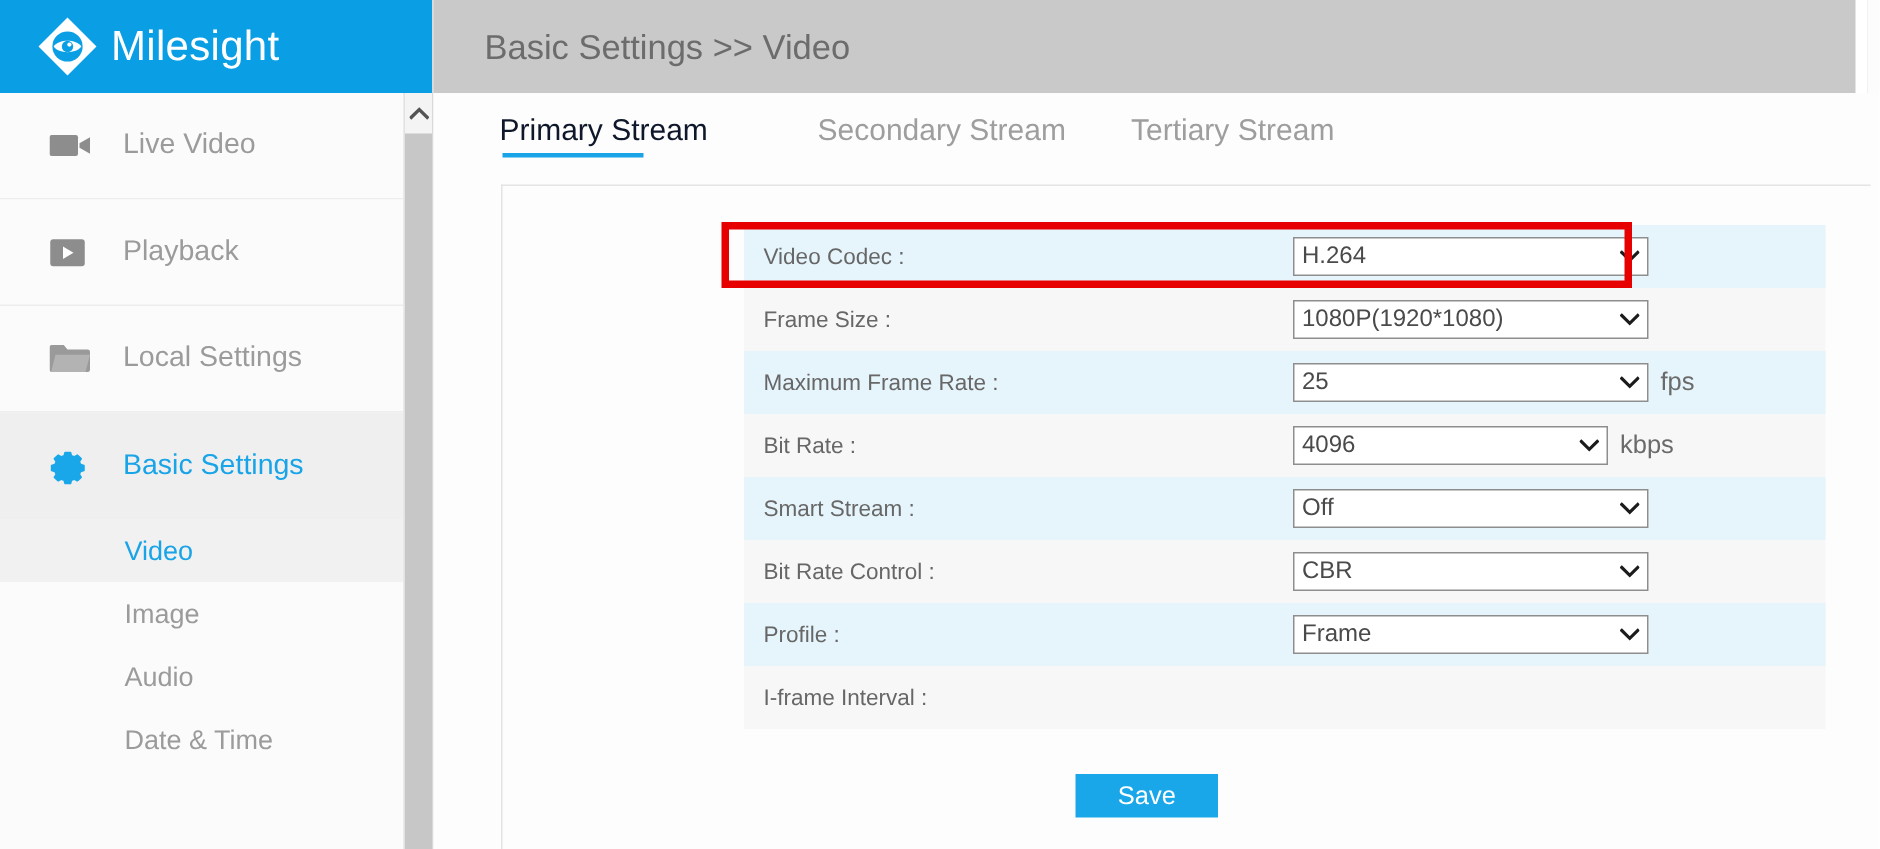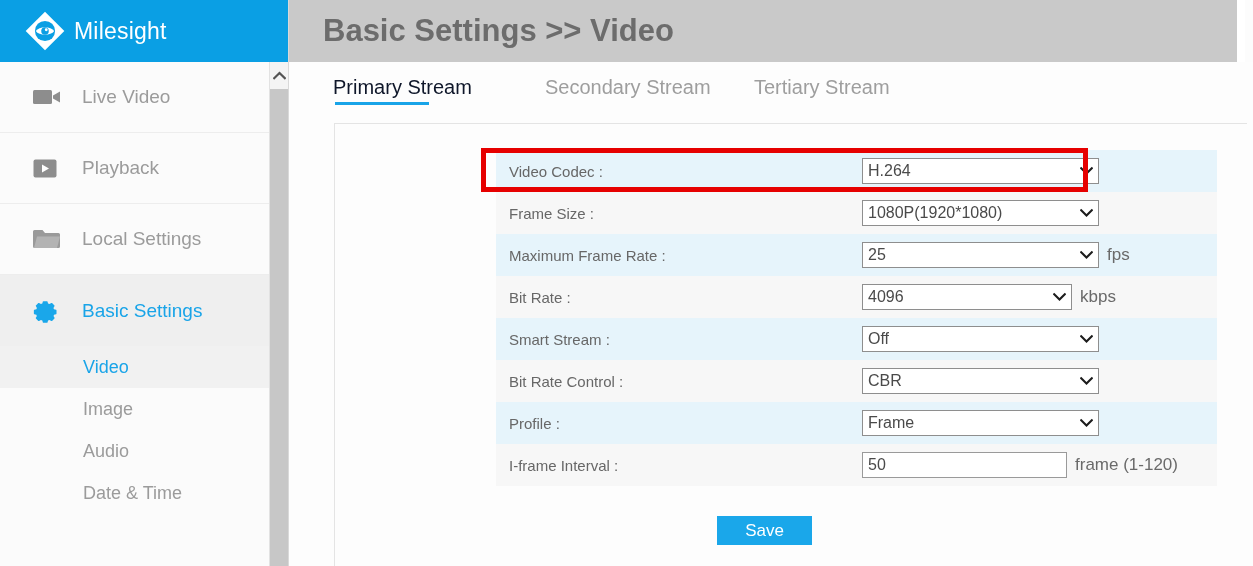--- a/index.html
+++ b/index.html
@@ -37,21 +37,21 @@
     align-items: center;
     padding-left: 24px;
   }
   .brand-logo {
     width: 42px; height: 42px;
     flex: 0 0 42px;
     margin-right: 8px;
   }
   .brand-name {
     color: #ffffff;
-    font-size: 23px;
+    font-size: 28px;
     letter-spacing: 0.2px;
     font-weight: 400;
     line-height: 1;
   }
 
   .nav {
     position: relative;
     height: 504px;
     background: #fbfbfb;
   }
@@ -136,23 +136,23 @@
     position: absolute;
     left: 289px; top: 0;
     width: 956px;
     height: 62px;
     background: #c9c9c9;
     display: flex;
     align-items: center;
     padding-left: 34px;
   }
   #header .crumb {
-    font-size: 31px;
+    font-size: 23px;
     color: #6c6c6c;
-    font-weight: 700;
+    font-weight: 400;
   }
 
   
   #main {
     position: absolute;
     left: 289px; top: 62px;
     width: 964px;
     height: 504px;
     background: #fdfdfd;
   }
@@ -497,24 +497,20 @@
               <span>Frame</span>
               <svg class="chev" viewBox="0 0 13 9">
                   <path d="M1.2 1.8 L6.5 7 L11.8 1.8" stroke="#1c1c1c" stroke-width="2.1" fill="none" stroke-linecap="square"></path>
                 </svg>
             </div>
           </div>
         </div>
 
         <div class="frow plain">
           <div class="fname">I-frame Interval :</div>
-          <div class="ctl-wrap">
-            <input class="txtin" type="text" value="50" style="">
-            <span class="unit">frame (1-120)</span>
-          </div>
         </div>
 
       </div>
 
       <div class="save-row">
         <button class="save-btn">Save</button>
       </div>
 
     </div>
 

